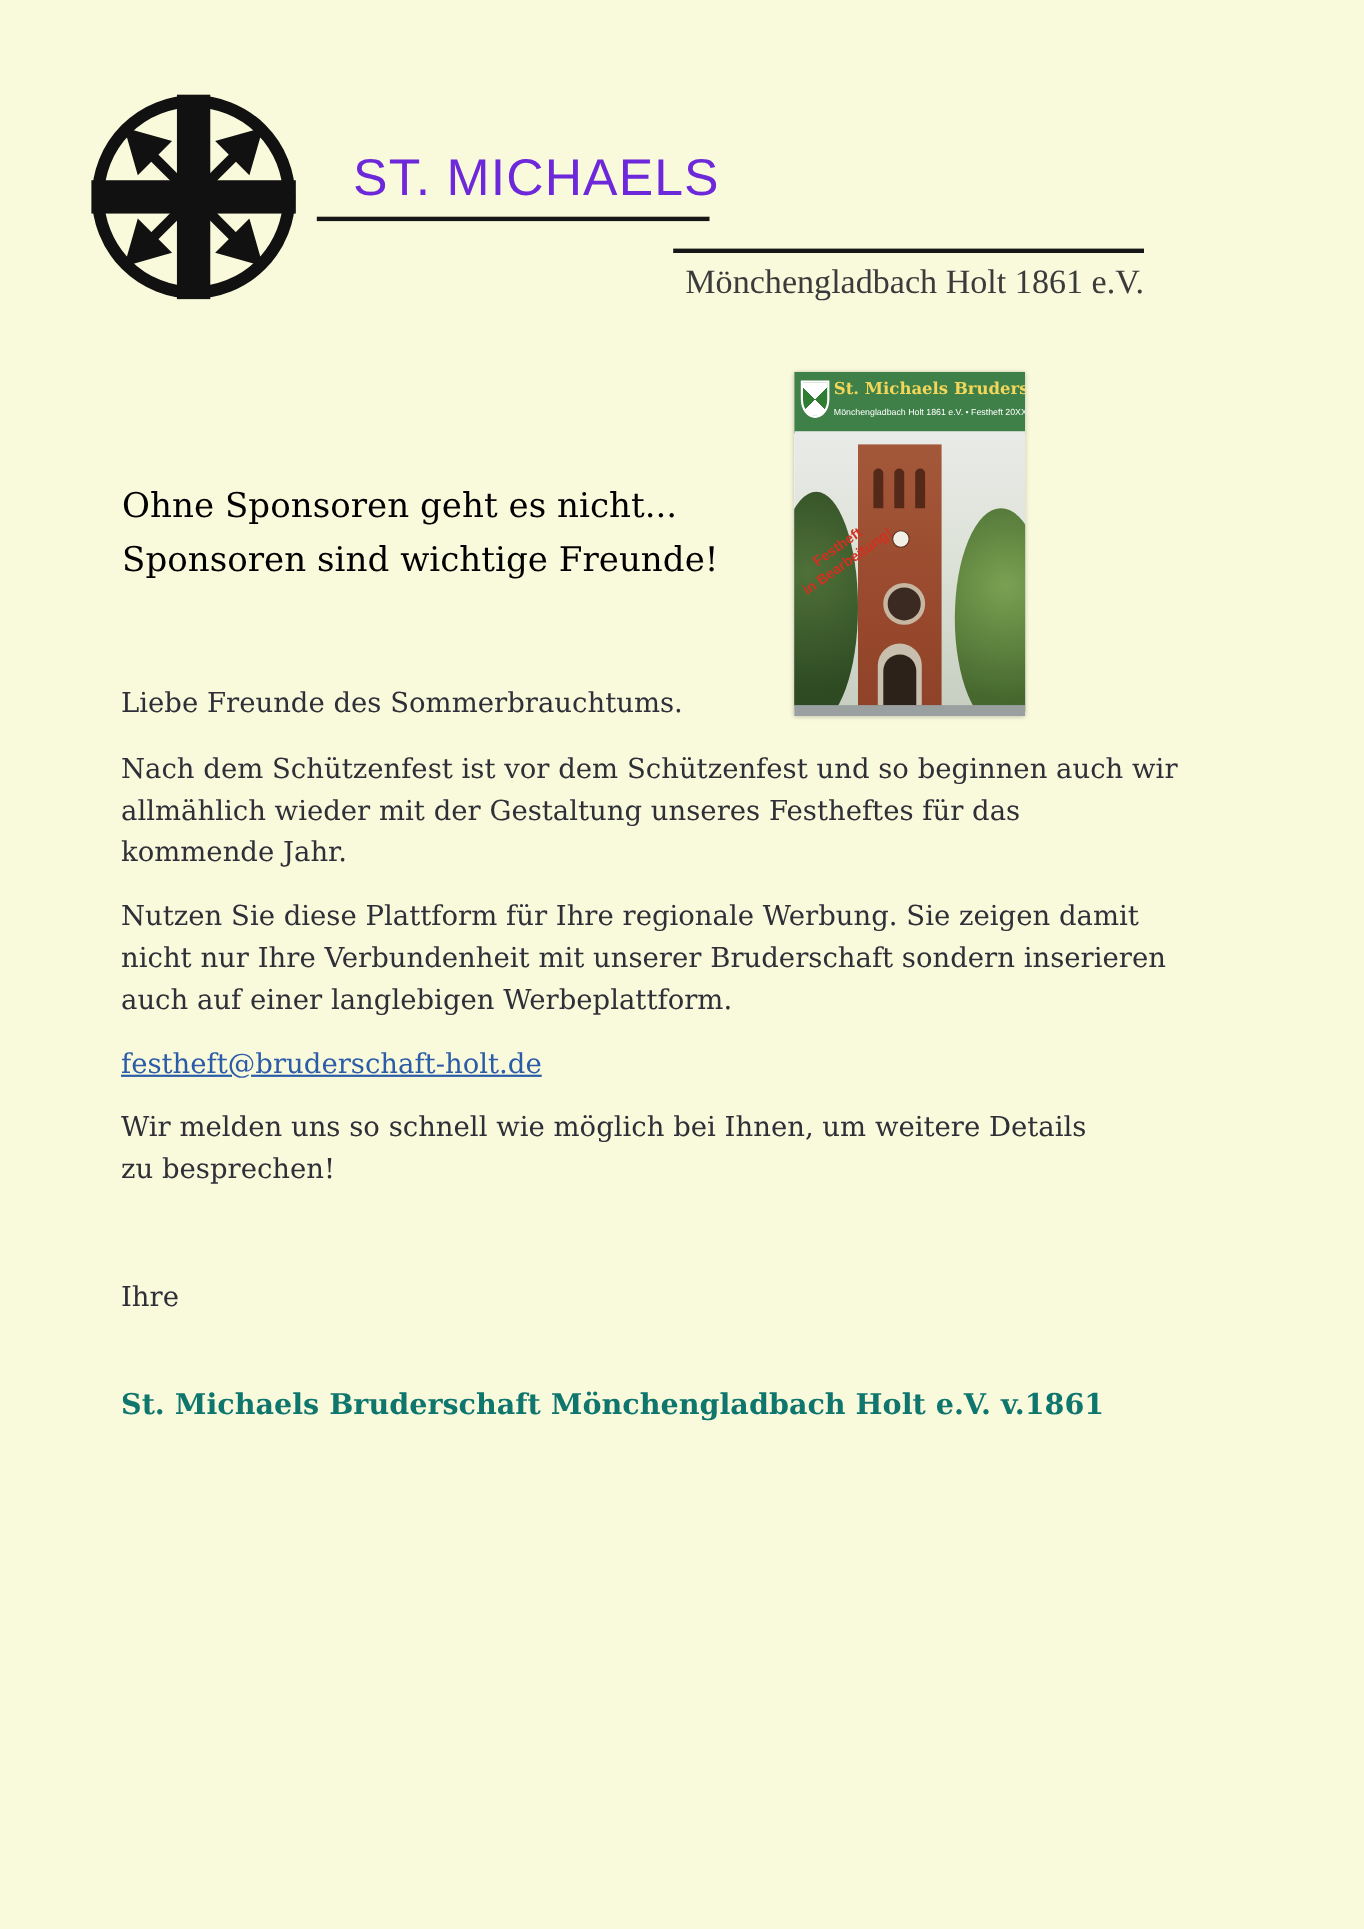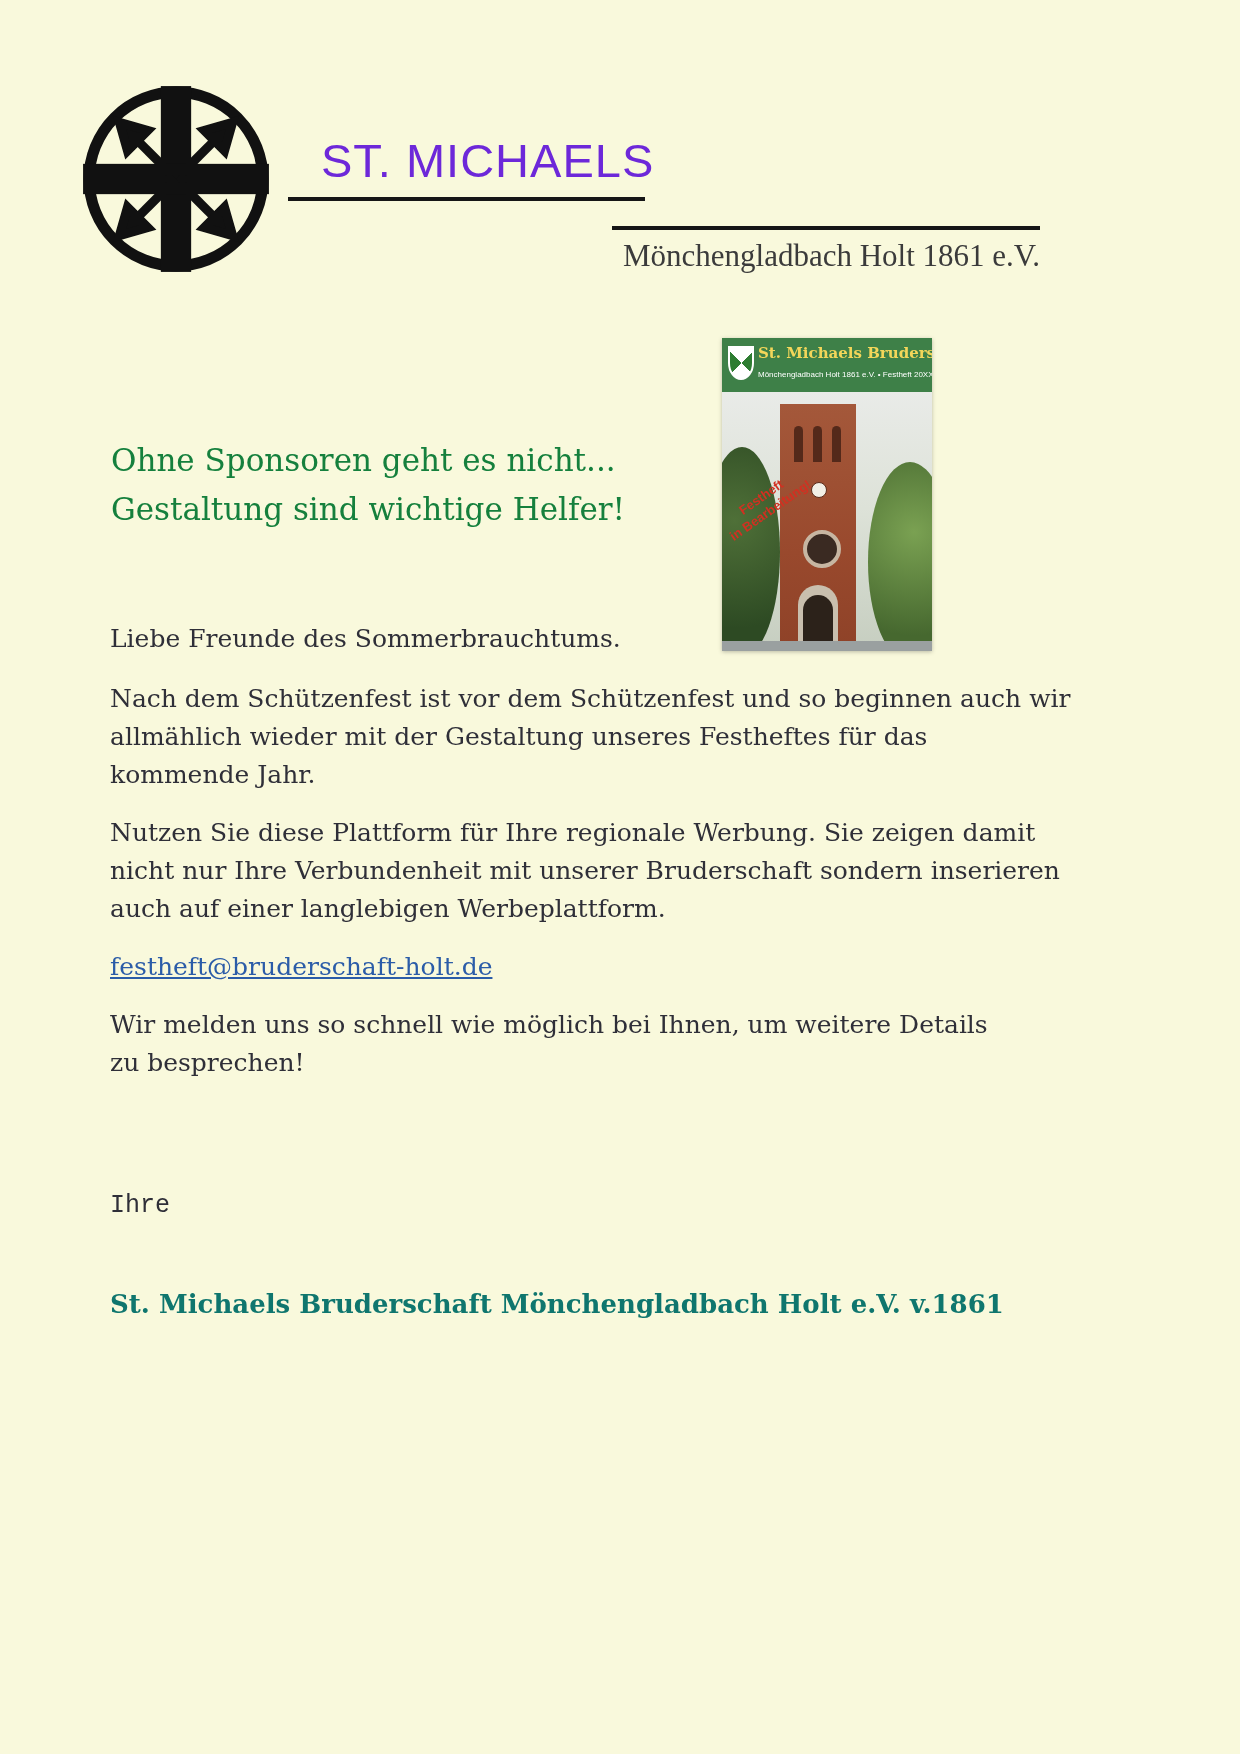--- a/index.html
+++ b/index.html
@@ -12,21 +12,21 @@
            font-size:47px;letter-spacing:1px;color:#6d28d9;white-space:nowrap;}
   .rule{position:absolute;height:4px;background:#161616;}
   .rule-1{left:288px;top:197px;width:357px;}
   .brand-2{position:absolute;left:658px;top:166px;font-family:"Liberation Sans",sans-serif;
            font-size:49px;letter-spacing:2px;color:#262626;white-space:nowrap;}
   .rule-2{left:612px;top:226px;width:428px;}
   .brand-3{position:absolute;left:560px;top:238px;width:480px;text-align:right;
            font-family:Liberation Serif, serif;font-size:31px;color:#3b3b3b;white-space:nowrap;}
 
   
-  .headline{position:absolute;left:111px;top:436px;font-size:31px;line-height:49px;color:#15803d;}
+  .headline{position:absolute;left:111px;top:436px;font-size:31px;line-height:49px;color:#000000;}
 
   
   .cover{position:absolute;left:722px;top:338px;width:210px;height:313px;background:#fff;
          box-shadow:0 1px 4px rgba(0,0,0,.25);overflow:hidden;}
   .cover-head{position:absolute;left:0;top:0;right:0;height:54px;background:#3e8048;
               border-bottom:2px solid #2c5e34;}
   .cover-shield{position:absolute;left:6px;top:8px;width:22px;height:30px;border:2px solid #fff;
                 border-radius:0 0 50% 50%;
                 background:conic-gradient(from 45deg,#2e7d32 0 90deg,#ffffff 0 180deg,#2e7d32 0 270deg,#ffffff 0);}
   .cover-title{position:absolute;left:36px;top:6px;width:170px;font-family:"DejaVu Serif",serif;
@@ -57,21 +57,21 @@
              font-family:"Liberation Sans",sans-serif;font-weight:bold;font-size:13px;line-height:16px;
              color:#d23021;text-align:center;white-space:pre-line;}
 
   
   .body-text{position:absolute;left:110px;top:620px;width:1020px;font-size:25px;line-height:38px;color:#2f2f38;}
   .salutation{margin:0 0 22px 0;}
   .para{margin:0 0 20px 0;white-space:pre-line;}
   .email-line{margin:0 0 20px 0;}
   .email-link{color:#2b5ca8;cursor:pointer;}
   .closing{margin:0;white-space:pre-line;}
-  .signoff{margin-top:105px;font-family:Liberation Mono, monospace;}
+  .signoff{margin-top:78px;}
   .signature{margin-top:60px;font-weight:bold;font-size:26px;color:#0f766e;}
 </style>
 </head>
 <body>
 
 <div class="page">
 
   <div class="logo">
     <svg viewBox="0 0 200 200" width="202" height="202" aria-hidden="true">
       <circle cx="100" cy="100" r="86" fill="none" stroke="#111" stroke-width="11"></circle>
@@ -90,21 +90,21 @@
     </svg>
   </div>
 
   <div class="brand-1">ST. MICHAELS</div>
   <div class="rule rule-1"></div>
   <div class="rule rule-2"></div>
   <div class="brand-3">Mönchengladbach Holt 1861 e.V.</div>
 
   <div class="headline">
     <div>Ohne Sponsoren geht es nicht...</div>
-    <div>Gestaltung sind wichtige Helfer!</div>
+    <div>Sponsoren sind wichtige Freunde!</div>
   </div>
 
   <div class="cover">
     <div class="cover-head">
       <div class="cover-shield"></div>
       <div class="cover-title">St. Michaels Bruderschaft</div>
       <div class="cover-sub">Mönchengladbach Holt 1861 e.V.  •  Festheft 20XX</div>
     </div>
     <div class="photo">
       <div class="tree tree-left"></div>

